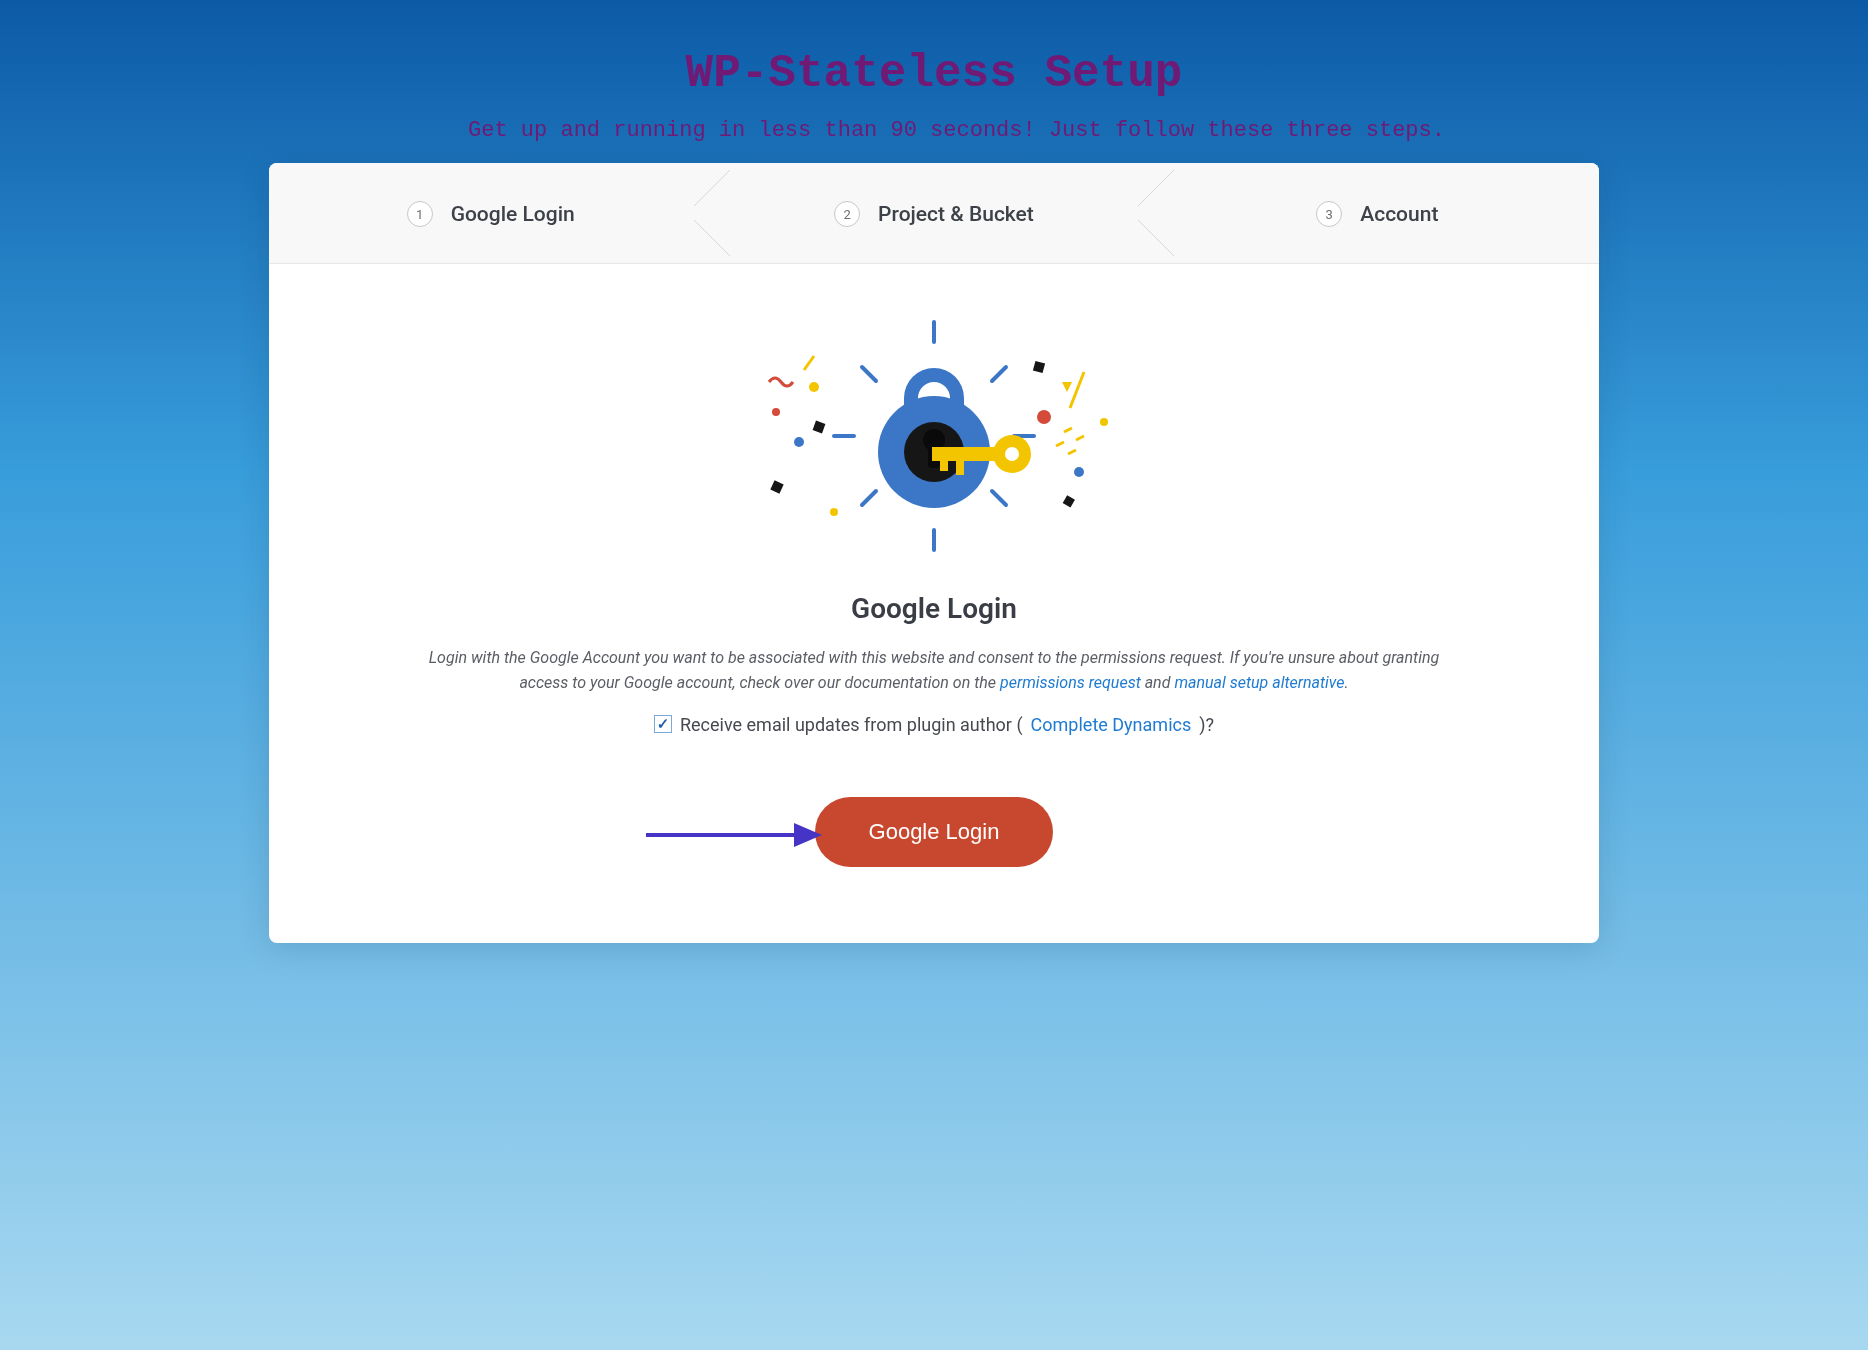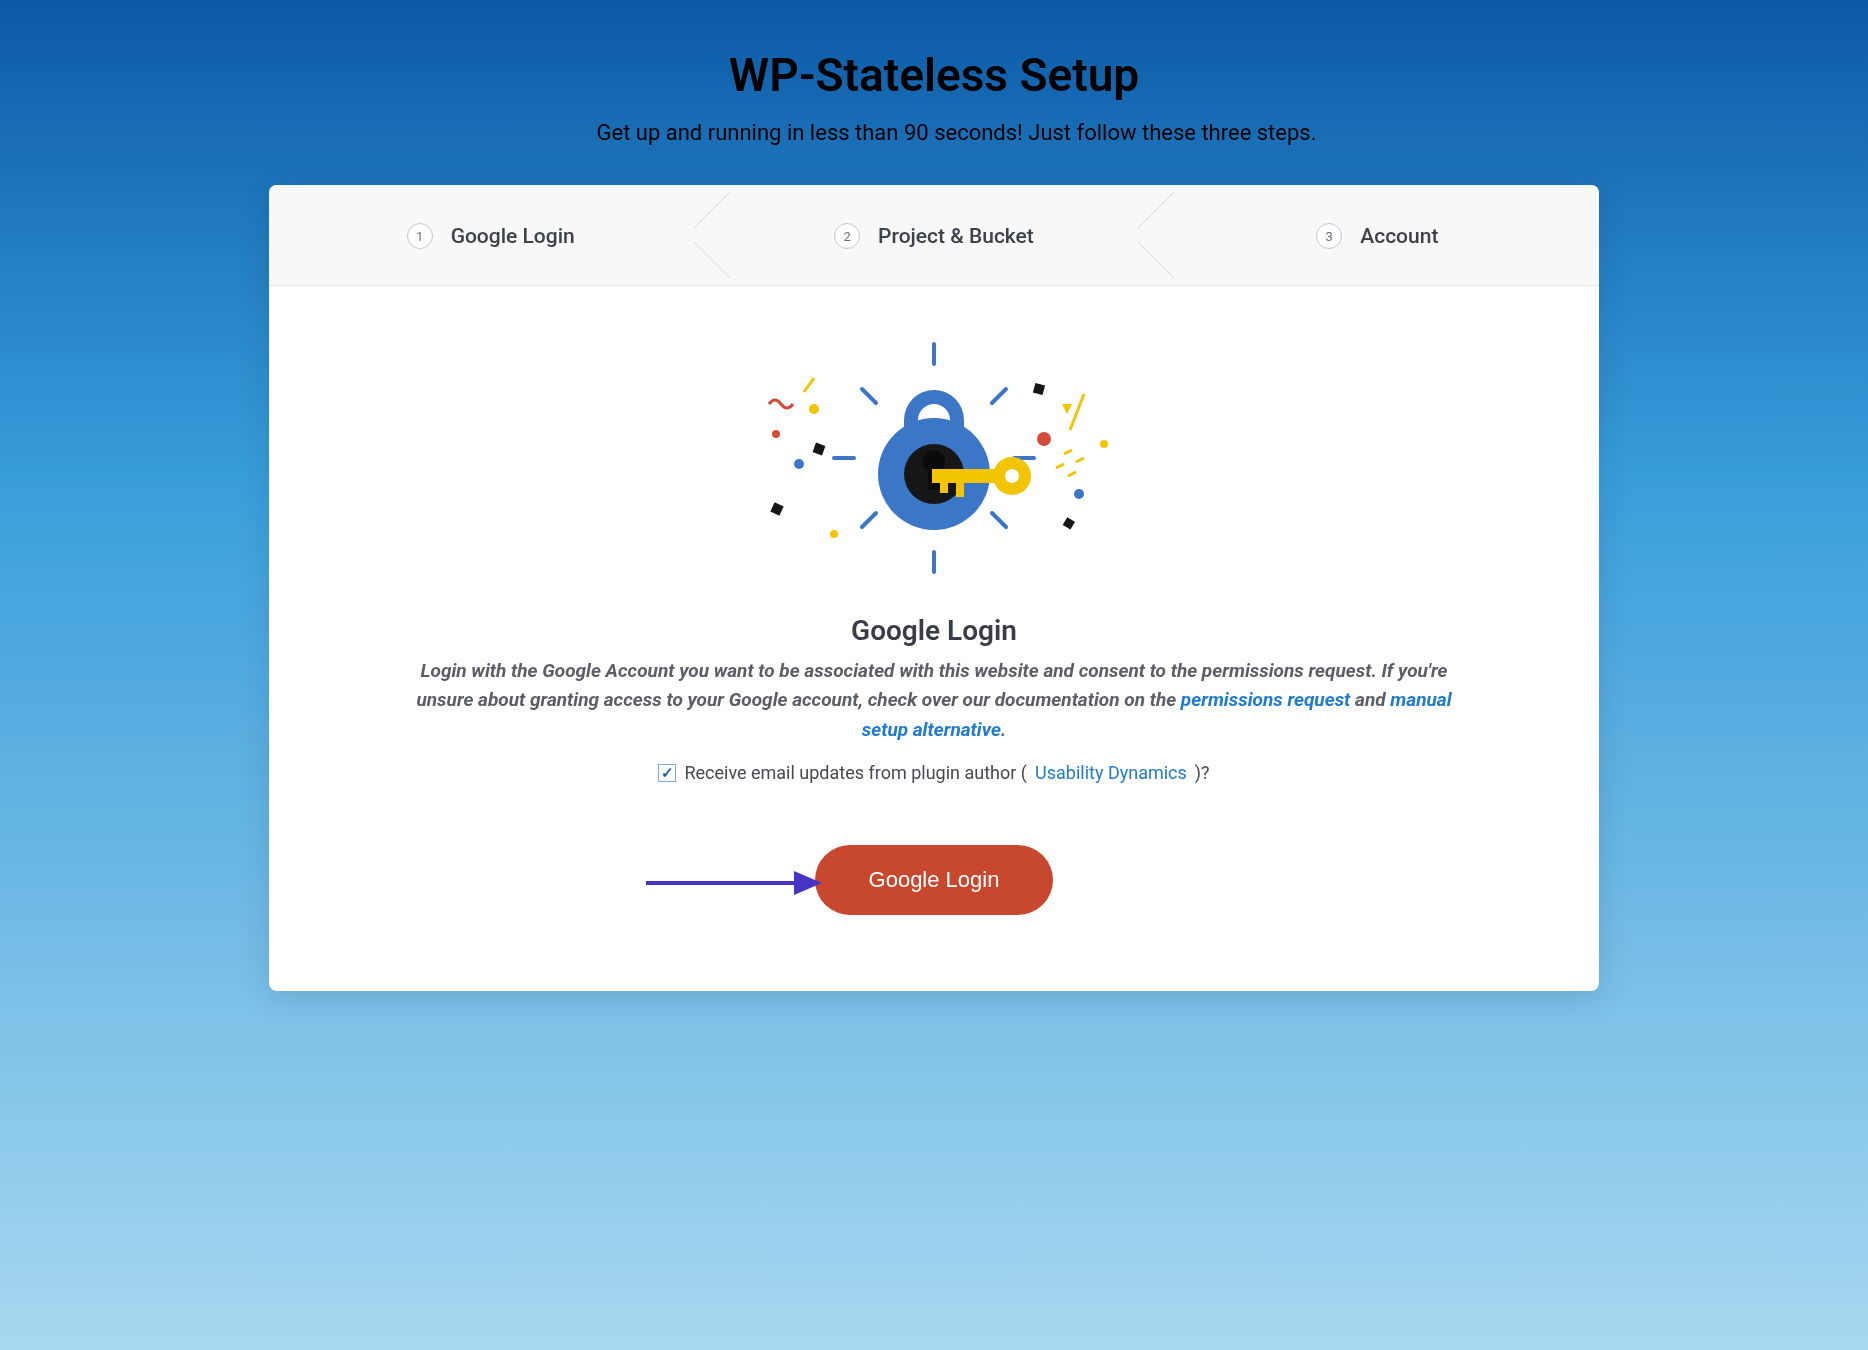--- a/index.html
+++ b/index.html
@@ -1,18 +1,18 @@
 <!DOCTYPE html>
 <html><head>
   <meta charset="utf-8">
   <style>
     * { margin:0; padding:0; box-sizing:border-box; }
     html, body { width:100%; height:100%; font-family: -apple-system, BlinkMacSystemFont, "Segoe UI", Roboto, "Helvetica Neue", Arial, sans-serif; }
     body { background: linear-gradient(to bottom, #0c5aa6 0%, #389ddb 35%, #a8d8f0 100%); min-height:100vh; padding-bottom:40px; }
-    .header { text-align:center; padding-top:48px; padding-bottom:40px; color:#000000; }
+    .header { text-align:center; padding-top:48px; padding-bottom:20px; color:#701a75;font-family:Liberation Mono, monospace; }
     .header h1 { font-size:46px; font-weight:600; letter-spacing:0; }
     .header p  { font-size:22px; margin-top:18px; font-weight:400;margin-left:45px; }
     .card {
       width:1330px; max-width:calc(100% - 40px);
       margin:0 auto; background:#fff; border-radius:8px;
       box-shadow:0 6px 30px rgba(20,40,60,.15);
       overflow:hidden;
     }
     
     .steps { display:flex; border-bottom:1px solid #e7e7e7; background:#f8f8f8; }
@@ -32,21 +32,21 @@
       background:#fff; color:#6c6f75; font-size:13px;
       display:flex; align-items:center; justify-content:center;
     }
     .step-label { font-size:21px; font-weight:500; color:#3d4148; }
 
     .body { padding:48px 60px 70px; text-align:center; }
 
     .lock-art { width:380px; height:250px; margin:0 auto; display:block; }
 
     .sect-title { font-size:28px; font-weight:600; color:#3a3d45; margin-top:30px; }
-    .blurb { font-size:19px; font-style:italic; color:#5b5e65; line-height:1.55; margin-top:9px; max-width:1060px; margin-left:auto; margin-right:auto;font-weight:bold; }
+    .blurb { font-size:16px; font-style:italic; color:#5b5e65; line-height:1.55; margin-top:21px; max-width:1060px; margin-left:auto; margin-right:auto; }
     .blurb a { color:#1f7bd1; font-style:italic; text-decoration:none; }
 
     .opt { margin-top:18px; display:flex; align-items:center; justify-content:center; gap:8px;
            font-size:18px; color:#46494f; }
     .opt a { color:#1f7bd1; text-decoration:none; }
     .opt input[type=checkbox]{
       width:18px; height:18px; border:1px solid #7aa9d8; appearance:none; position:relative; background:#fff;
     }
     .opt input[type=checkbox]:checked::after{
       content:"✓"; position:absolute; inset:0; color:#1d5fa6; font-size:15px; line-height:16px; text-align:center; font-weight:700;
@@ -141,21 +141,21 @@
     <p class="blurb">
       <span>Login with the Google Account you want to be associated with this website and consent to the permissions request. If you're unsure about granting access to your Google account, check over our documentation on the </span>
       <a href="#">permissions request</a>
       <span> and </span>
       <a href="#">manual setup alternative</a><span>.</span>
     </p>
 
     <label class="opt">
       <input type="checkbox" checked="" style="">
       <span>Receive email updates from plugin author (</span>
-      <a href="#">Usability Dynamics</a>
+      <a href="#">Complete Dynamics</a>
       <span>)?</span>
     </label>
 
     <div class="cta-row">
       <svg class="arrow" width="180" height="34" viewBox="0 0 180 34">
         <line x1="2" y1="17" x2="154" y2="17"></line>
         <path d="M150 5 L178 17 L150 29 Z"></path>
       </svg>
       <button class="login-btn">Google Login</button>
     </div>

